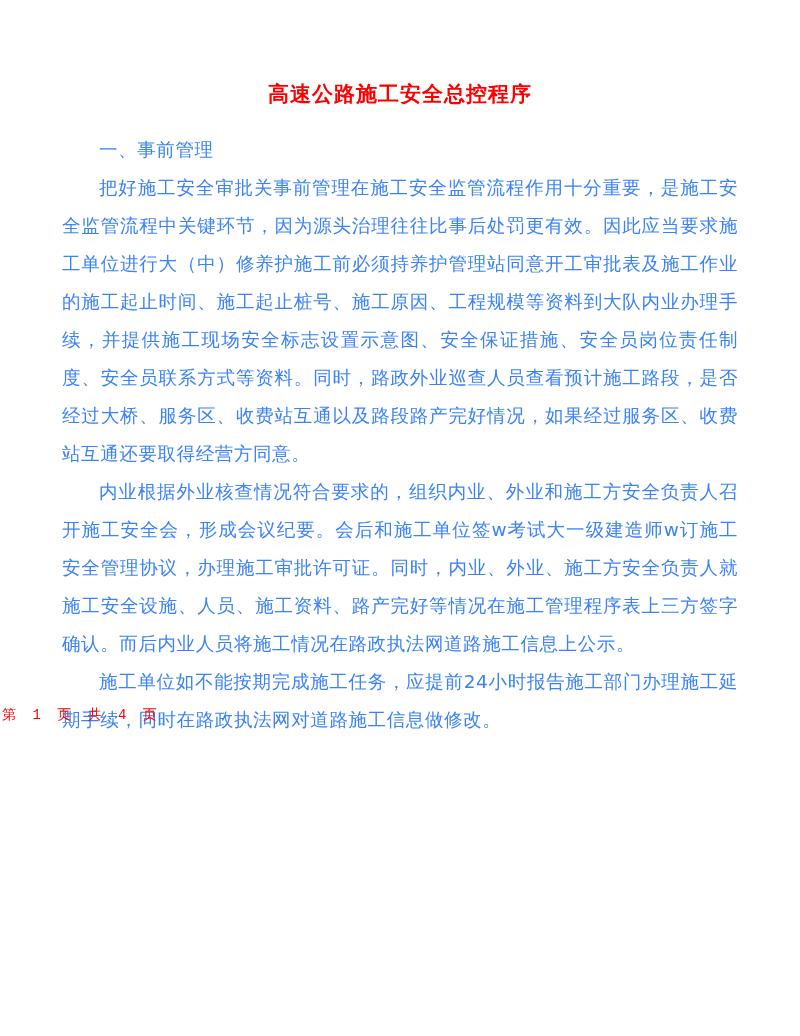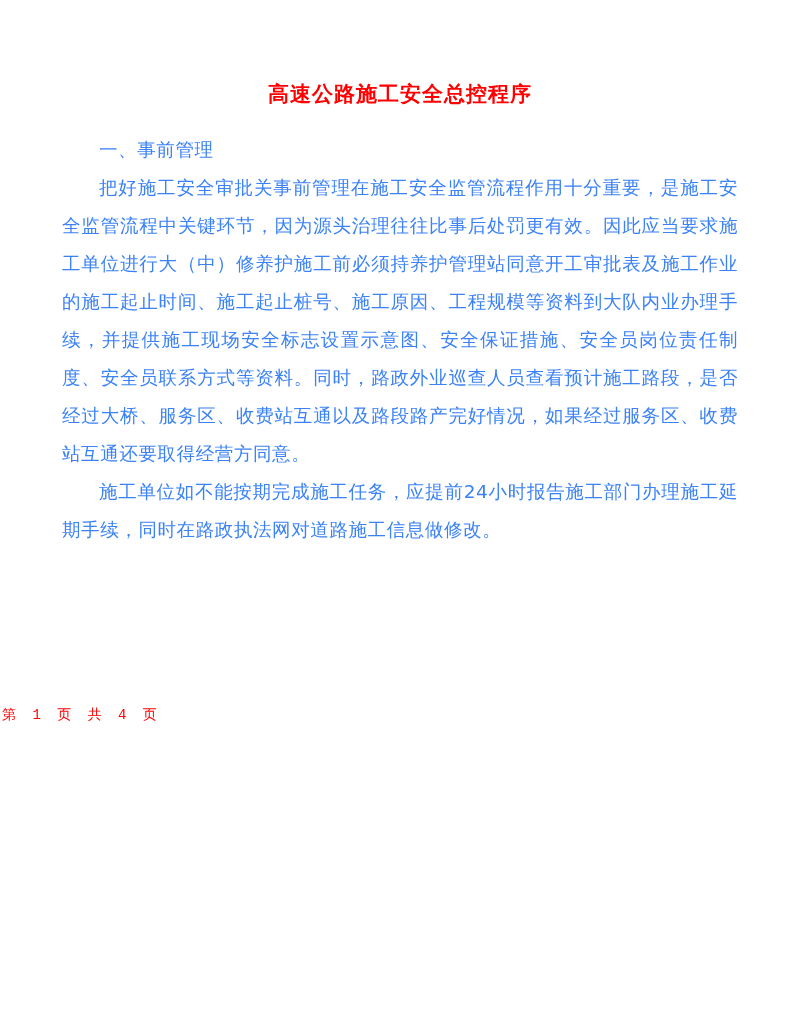--- a/index.html
+++ b/index.html
@@ -61,20 +61,21 @@
 </head>
 <body>
 
 <div class="page">
 
   <h1 class="doc-title">高速公路施工安全总控程序</h1>
 
   <div class="doc-body">
     <p class="para">一、事前管理</p>
     <p class="para">把好施工安全审批关事前管理在施工安全监管流程作用十分重要，是施工安全监管流程中关键环节，因为源头治理往往比事后处罚更有效。因此应当要求施工单位进行大（中）修养护施工前必须持养护管理站同意开工审批表及施工作业的施工起止时间、施工起止桩号、施工原因、工程规模等资料到大队内业办理手续，并提供施工现场安全标志设置示意图、安全保证措施、安全员岗位责任制度、安全员联系方式等资料。同时，路政外业巡查人员查看预计施工路段，是否经过大桥、服务区、收费站互通以及路段路产完好情况，如果经过服务区、收费站互通还要取得经营方同意。</p>
+    <p class="para">内业根据外业核查情况符合要求的，组织内业、外业和施工方安全负责人召开施工安全会，形成会议纪要。会后和施工单位签w考试大一级建造师w订施工安全管理协议，办理施工审批许可证。同时，内业、外业、施工方安全负责人就施工安全设施、人员、施工资料、路产完好等情况在施工管理程序表上三方签字确认。而后内业人员将施工情况在路政执法网道路施工信息上公示。</p>
     <p class="para">施工单位如不能按期完成施工任务，应提前24小时报告施工部门办理施工延期手续，同时在路政执法网对道路施工信息做修改。</p>
   </div>
 
   <div class="footer">
     <span class="num">第</span>
     <span class="num">1</span>
     <span class="num">页</span>
     <span class="num">共</span>
     <span class="num">4</span>
     <span class="num">页</span>

